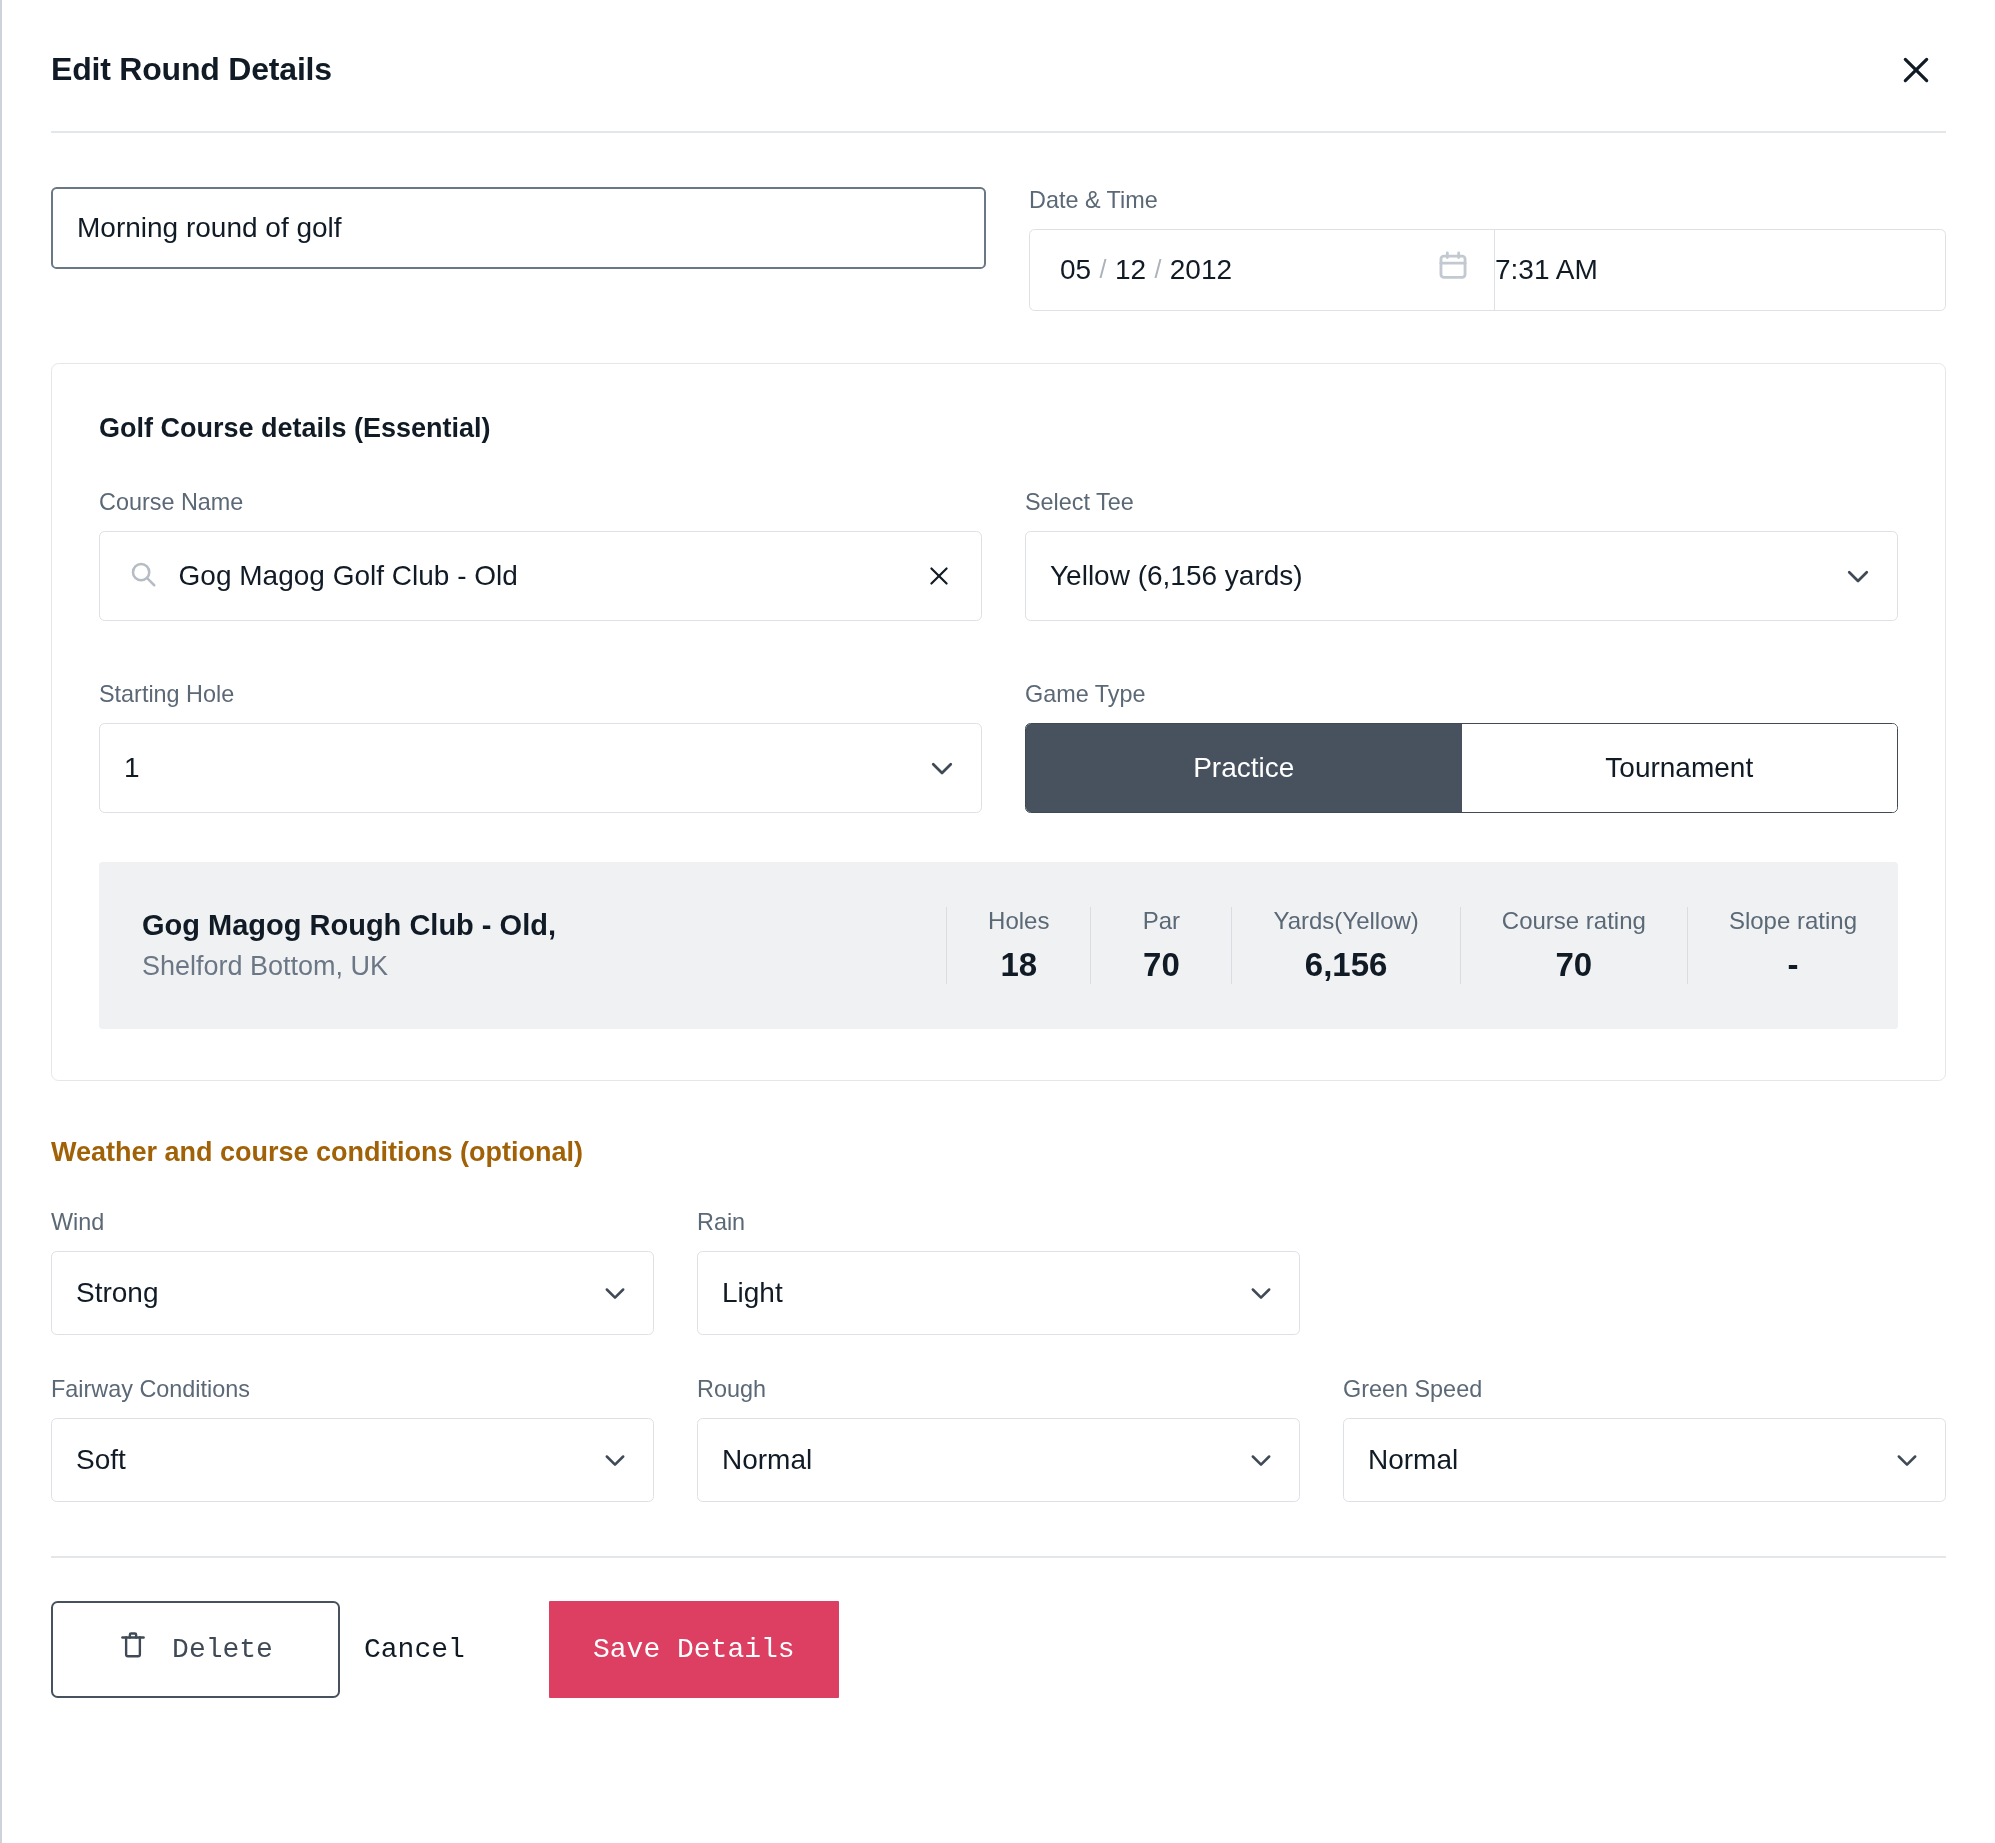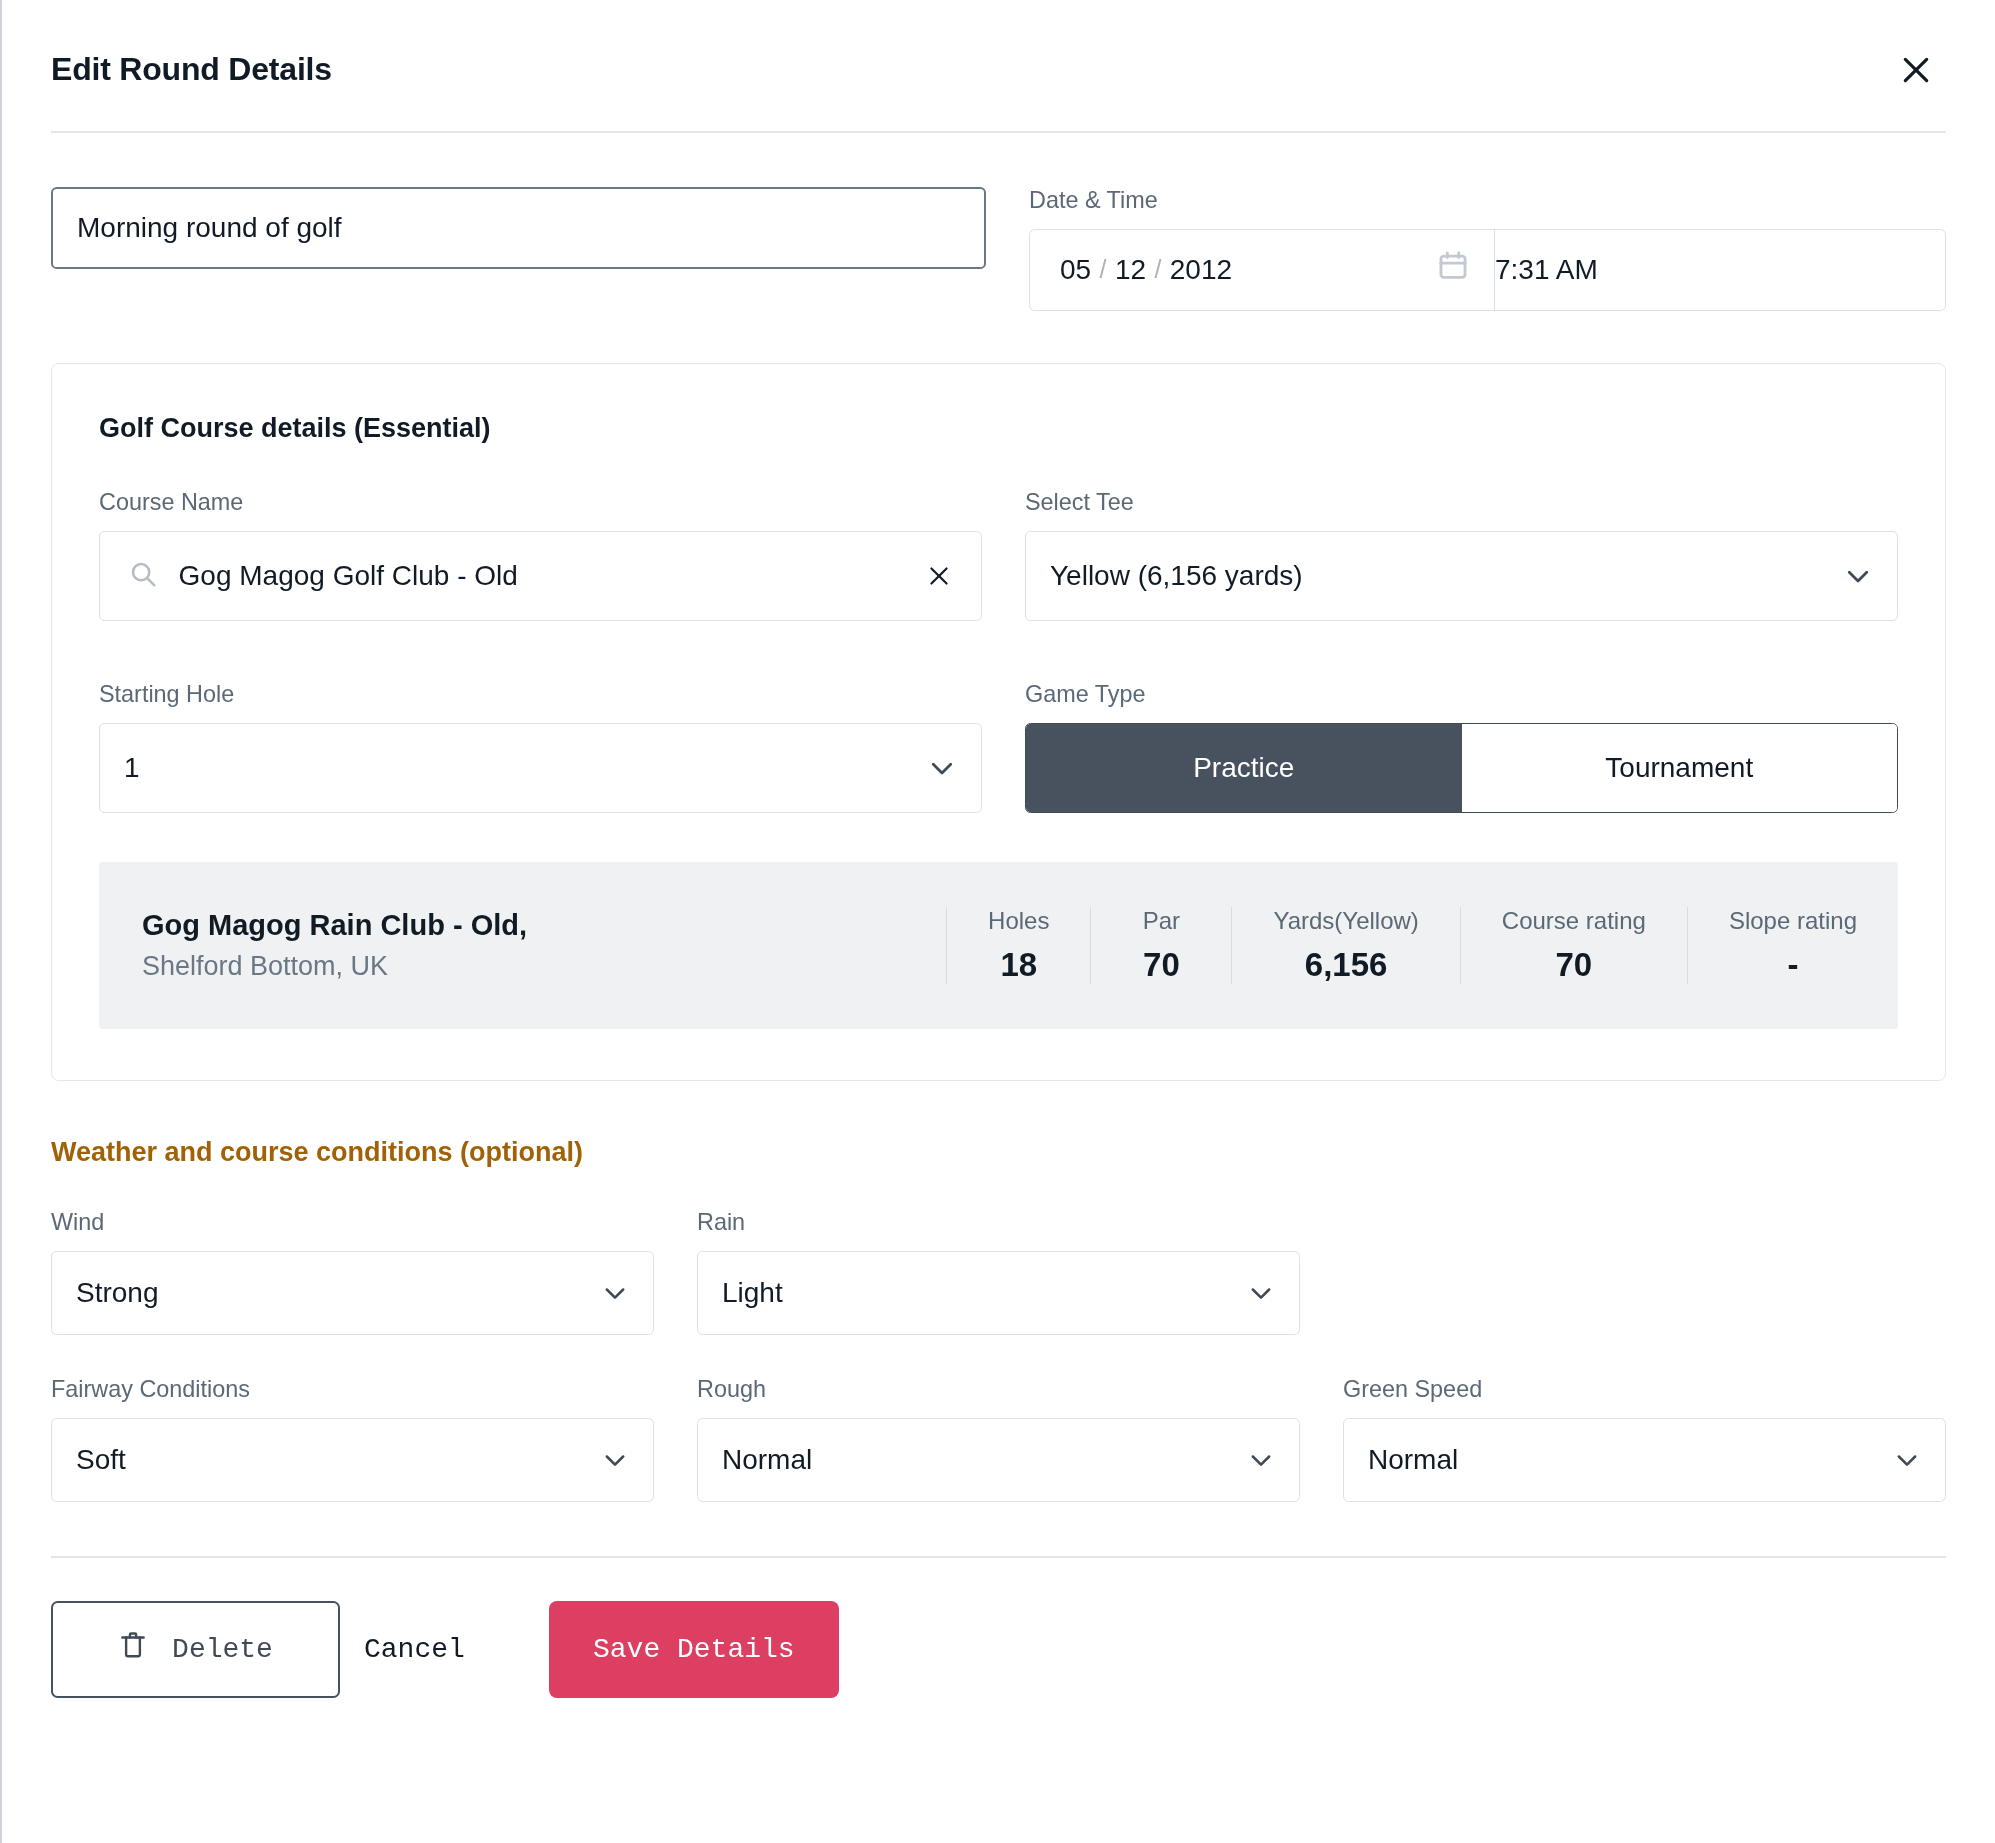--- a/index.html
+++ b/index.html
@@ -297,21 +297,21 @@
     background: none;
     border: none;
     cursor: pointer;
     padding: 17px 24px;
     font-family: inherit;
   }
   .btn-save {
     height: 97px;
     min-width: 290px;
     border: none;
-    border-radius: 8px;
+    border-radius: 1px;
     background: #dc3f62;
     color: #ffffff;
     font-size: 28px;
     display: flex;
     align-items: center;
     justify-content: center;
     cursor: pointer;
     padding: 0 41px;
     font-family: inherit;
   }
@@ -419,21 +419,21 @@
         <div class="field-label">Game Type</div>
         <div class="toggle-group">
           <div class="toggle-opt active">Practice</div>
           <div class="toggle-opt">Tournament</div>
         </div>
       </div>
     </div>
 
     <div class="summary">
       <div class="summary-name">
-        <div class="course">Gog Magog Rain Club - Old,</div>
+        <div class="course">Gog Magog Rough Club - Old,</div>
         <div class="loc">Shelford Bottom, UK</div>
       </div>
       <div class="stat">
         <div class="k">Holes</div>
         <div class="v">18</div>
       </div>
       <div class="stat">
         <div class="k">Par</div>
         <div class="v">70</div>
       </div>

